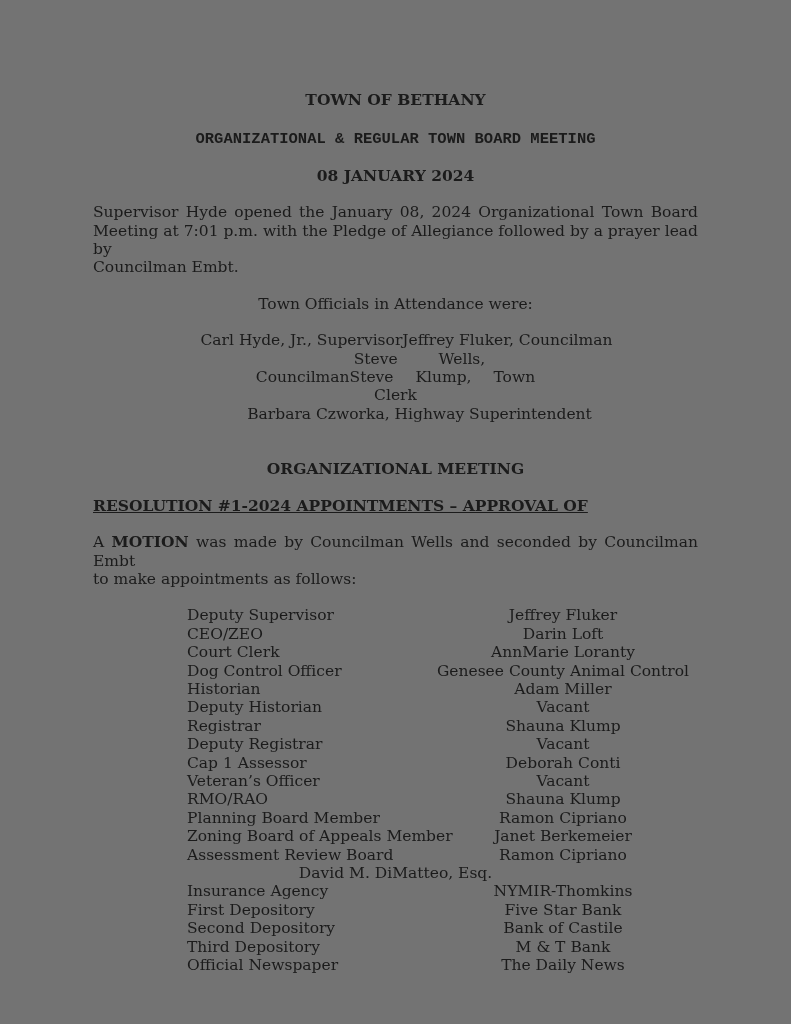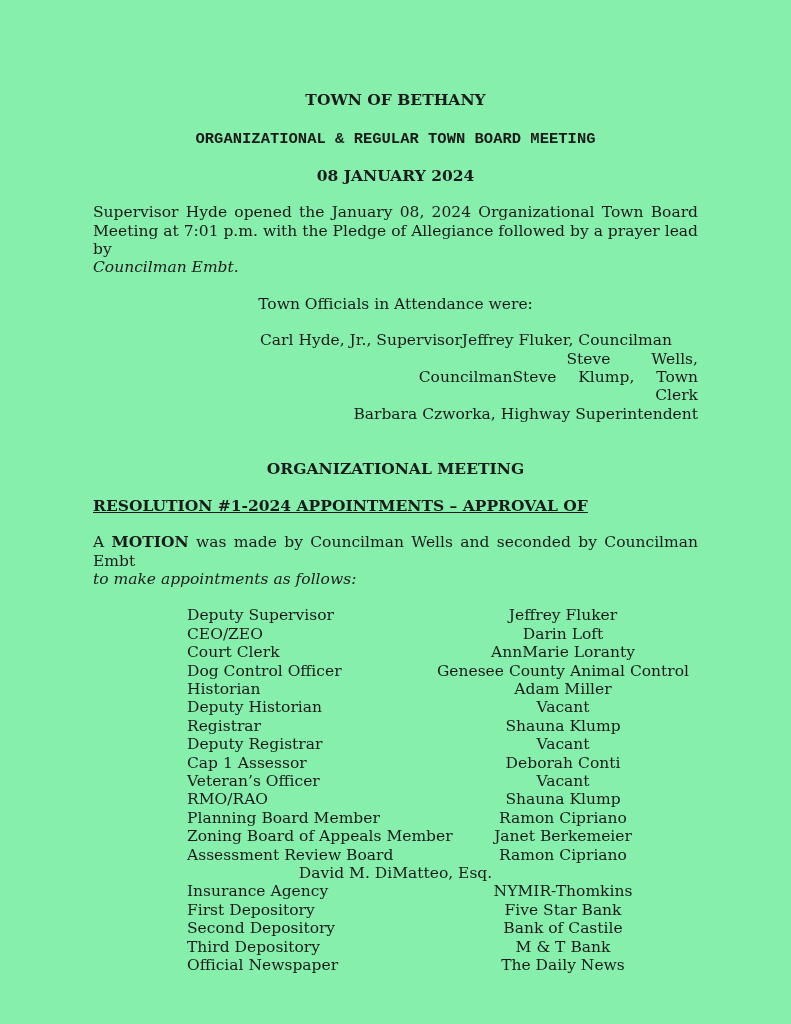--- a/index.html
+++ b/index.html
@@ -1,40 +1,40 @@
 <!DOCTYPE html>
 <html><head>
 <meta charset="utf-8">
 <style>
   html, body { margin: 0; padding: 0; background: #e8e8e8; }
   .page {
     width: 791px;
     height: 1024px;
     box-sizing: border-box;
     margin: 0 auto;
-    background: #86efac;
+    background: #737373;
     color: #1b1b1b;
     font-family: "DejaVu Serif", "Liberation Serif", serif;
     font-size: 15.5px;
     line-height: 18.4px;
     padding: 91px 93px 0 93px;
     overflow: hidden;
   }
   .center { text-align: center; }
   .bold { font-weight: bold; }
   h1, h2, h3 { margin: 0; font-size: 15.5px; line-height: 18.4px; }
   h2 { margin-top: 21px; font-family: Liberation Mono, monospace; }
   h3 { margin-top: 18px; }
   .block { margin-top: 18px; }
   .block-2x { margin-top: 37px; }
   .jline { text-align: justify; text-align-last: justify; }
-  .jline-last { text-align: right; text-align-last: left; font-style: italic; }
+  .jline-last { text-align: right; text-align-last: left; }
   .underline { text-decoration: underline; }
   
-  .att-line { display: flex; justify-content: flex-end; }
+  .att-line { display: flex; justify-content: center; }
   .indent { padding-left: 48px; }
   .att-line.pr { padding-right: 26px; }
   .ws-wide { word-spacing: 24px; }
   .ws-wider { word-spacing: 36px; }
   .ws-med { word-spacing: 17px; }
   
   .appt-row { display: flex; }
   .appt-pos {
     width: 335px;
     box-sizing: border-box;

